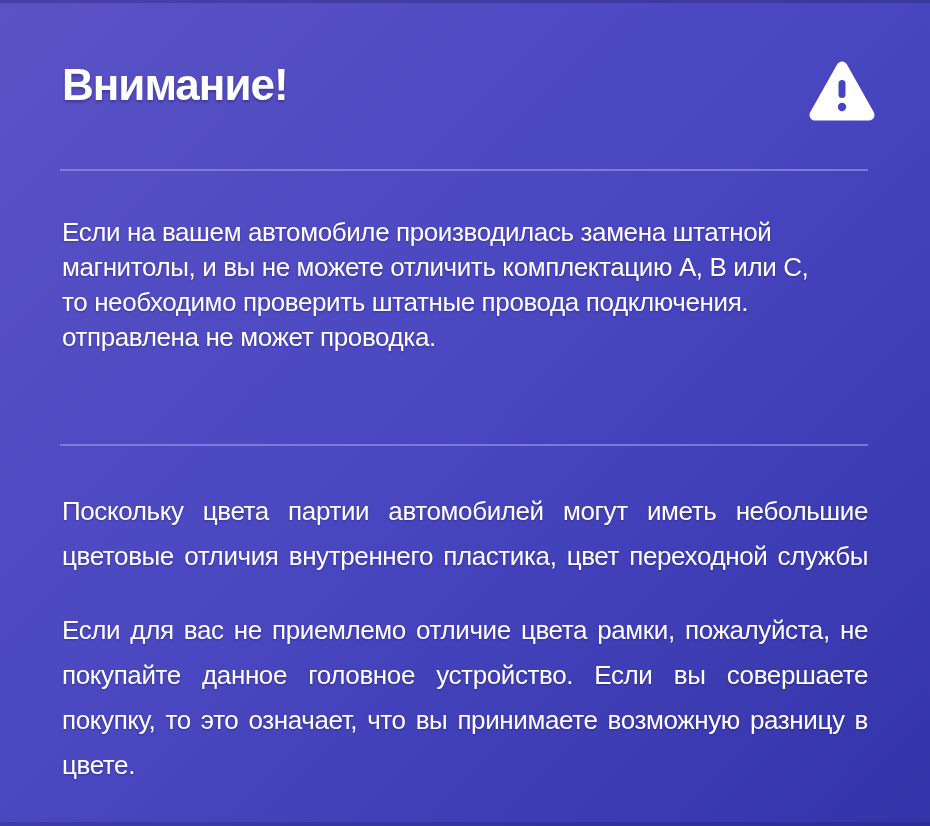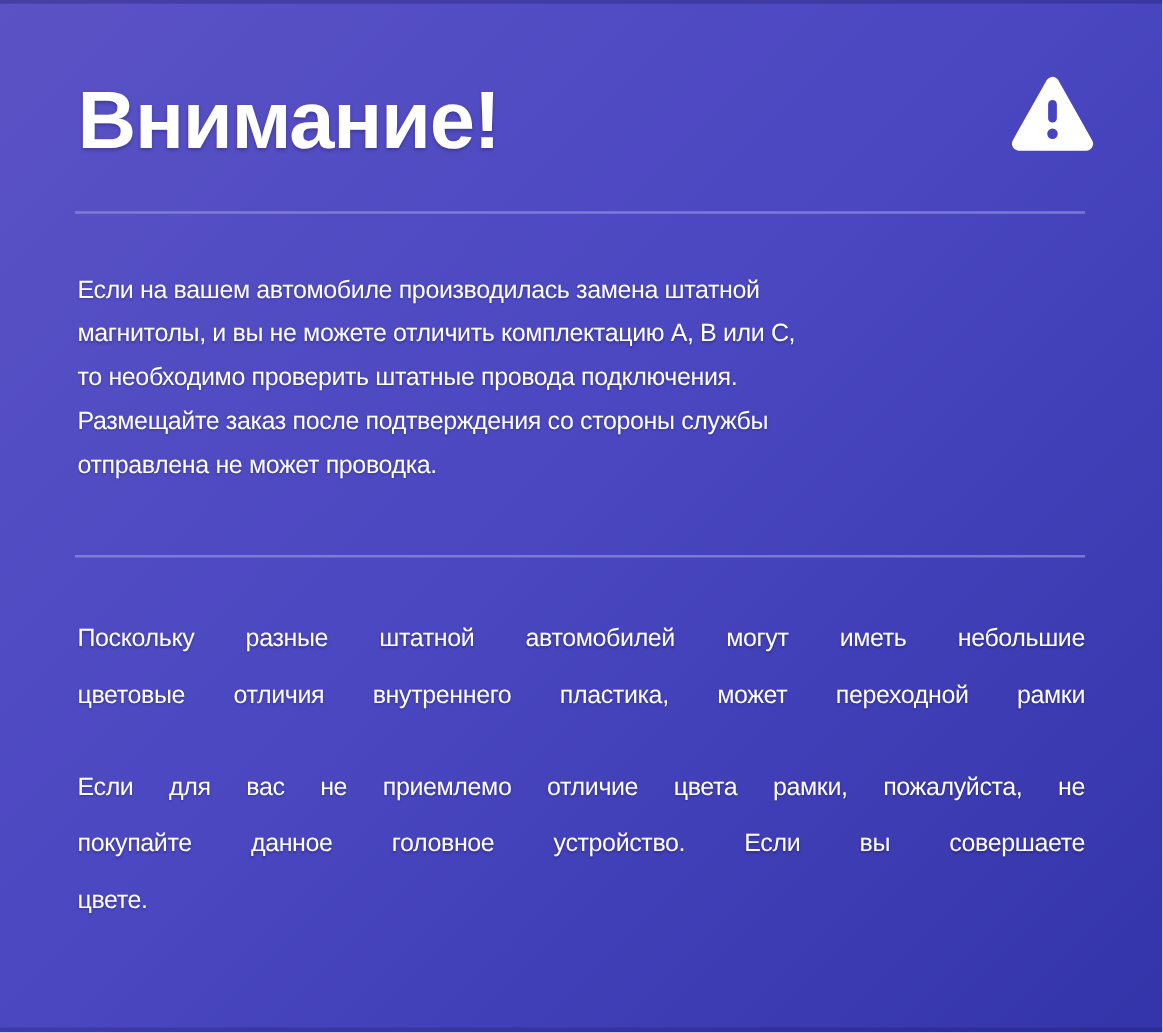--- a/index.html
+++ b/index.html
@@ -37,21 +37,21 @@
     position: absolute;
     bottom: 0; left: 0; right: 0;
     height: 4px;
     background: rgba(20, 20, 80, 0.22);
     pointer-events: none;
   }
   .page-title {
     position: absolute;
     left: 62px;
     top: 63px;
-    font-size: 65px;
+    font-size: 44px;
     font-weight: bold;
     letter-spacing: -1px;
     line-height: 1;
     color: var(--text);
     text-shadow: 0 2px 3px rgba(10, 10, 50, 0.30);
   }
   .warn-icon {
     position: absolute;
     left: 806px;
     top: 59px;
@@ -65,21 +65,21 @@
     height: 2px;
     background: var(--divider);
     opacity: 0.75;
   }
   .divider-1 { top: 169px; }
   .divider-2 { top: 444px; }
   .paragraph {
     position: absolute;
     left: 62px;
     width: 806px;
-    font-size: 20px;
+    font-size: 26px;
     letter-spacing: -0.015em;
     color: var(--text);
     text-shadow: 0 1px 2px rgba(10, 10, 50, 0.30);
   }
   .para-intro { top: 215px; line-height: 35px; }
   .para-color { top: 489px; line-height: 45px; }
   .para-disclaimer { top: 608px; line-height: 45px; }
   .line { text-align: left; white-space: nowrap; }
   .line.stretch {
     white-space: normal;
@@ -101,30 +101,30 @@
       <circle cx="36" cy="48" r="4.2" fill="var(--icon-exclaim)"></circle>
     </svg>
   </div>
 
   <div class="divider divider-1"></div>
 
   <div class="paragraph para-intro">
       <div class="line">Если на вашем автомобиле производилась замена штатной</div>
       <div class="line">магнитолы, и вы не можете отличить комплектацию A, B или C,</div>
       <div class="line">то необходимо проверить штатные провода подключения.</div>
-      <div class="line">Размещайте заказ после подтверждения со стороны службы</div>
       <div class="line">отправлена не может проводка.</div>
     </div>
 
   <div class="divider divider-2"></div>
 
   <div class="paragraph para-color">
-      <div class="line stretch">Поскольку разные штатной автомобилей могут иметь небольшие</div>
-      <div class="line stretch">цветовые отличия внутреннего пластика, может переходной рамки</div>
+      <div class="line stretch">Поскольку цвета партии автомобилей могут иметь небольшие</div>
+      <div class="line stretch">цветовые отличия внутреннего пластика, цвет переходной службы</div>
     </div>
 
   <div class="paragraph para-disclaimer">
       <div class="line stretch">Если для вас не приемлемо отличие цвета рамки, пожалуйста, не</div>
       <div class="line stretch">покупайте данное головное устройство. Если вы совершаете</div>
+      <div class="line stretch">покупку, то это означает, что вы принимаете возможную разницу в</div>
       <div class="line">цвете.</div>
     </div>
 
 </div>
 
 </body></html>

